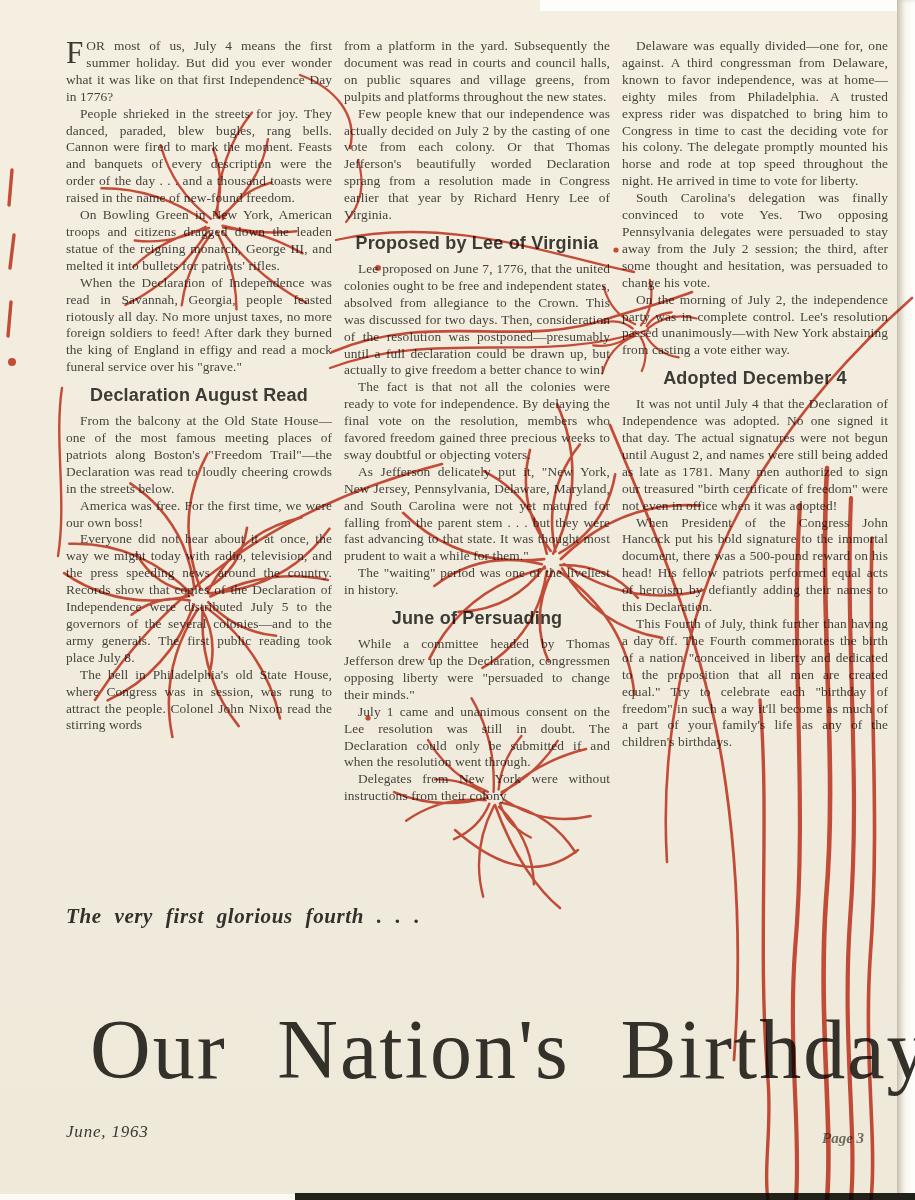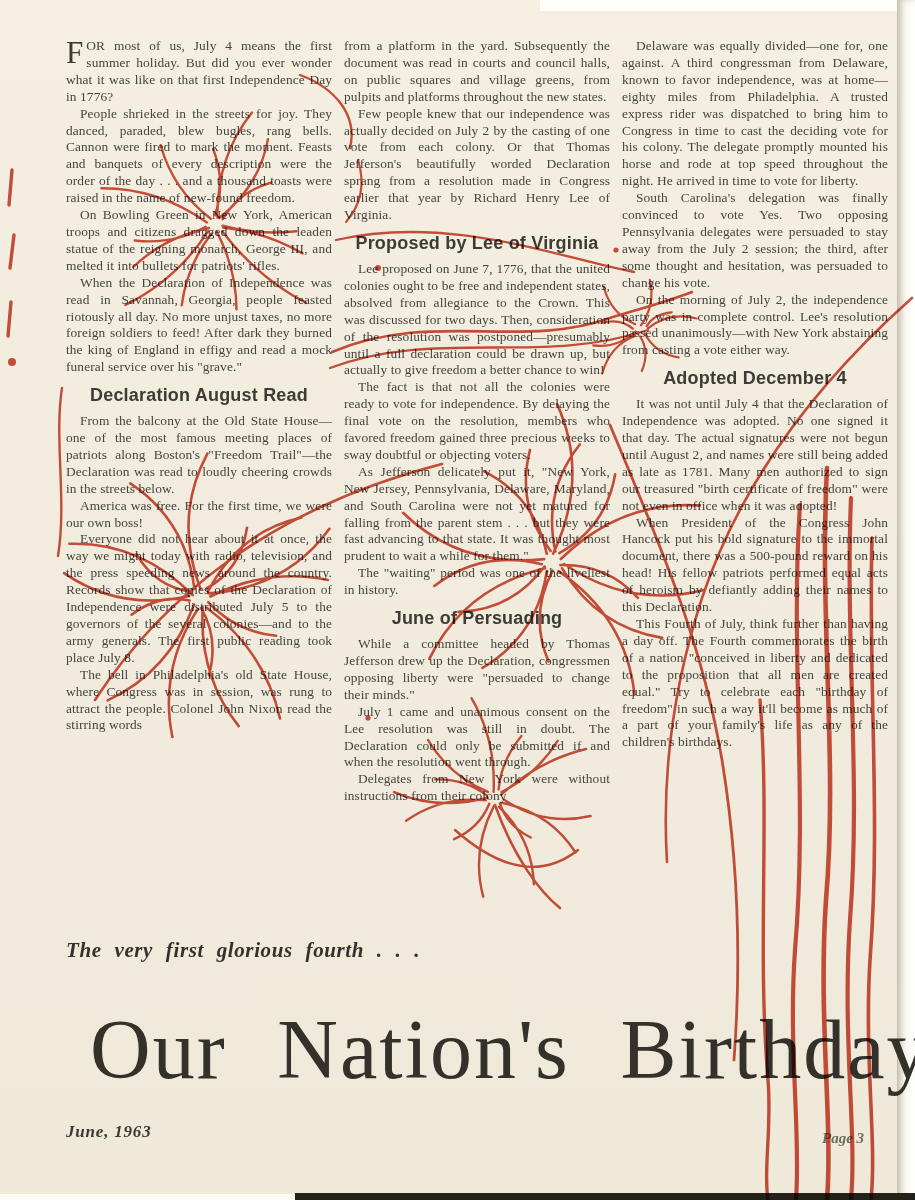--- a/index.html
+++ b/index.html
@@ -60,35 +60,35 @@
     margin: 9px 0 7px 0;
     font-family: "Liberation Sans", sans-serif;
     font-weight: 700;
     font-size: 18px;
     letter-spacing: 0.2px;
     text-align: center;
     color: #3d3b35;
   }
   
   .tagline {
-    position: absolute; left: 66px; top: 938px;
+    position: absolute; left: 66px; top: 904px;
     font-style: italic; font-weight: 700;
     font-size: 21px; letter-spacing: 0.6px; word-spacing: 7px;
     color: #33312b;
   }
   .big-title {
     position: absolute; left: 90px; top: 1008px; width: 800px;
     font-size: 84px; line-height: 1.0;
     letter-spacing: 2px; word-spacing: 0.33em;
     color: #34312a;
     white-space: nowrap;
   }
   .issue-date {
     position: absolute; left: 66px; top: 1122px;
-    font-style: italic; font-weight: 700;
+    font-style: italic; font-weight: 400;
     font-size: 17px; letter-spacing: 0.8px;
     color: #3b3933;
   }
   .page-number {
     position: absolute; left: 822px; top: 1130px;
     font-style: italic; font-weight: 700;
     font-size: 15px;
     color: #6d695c;
   }
   

